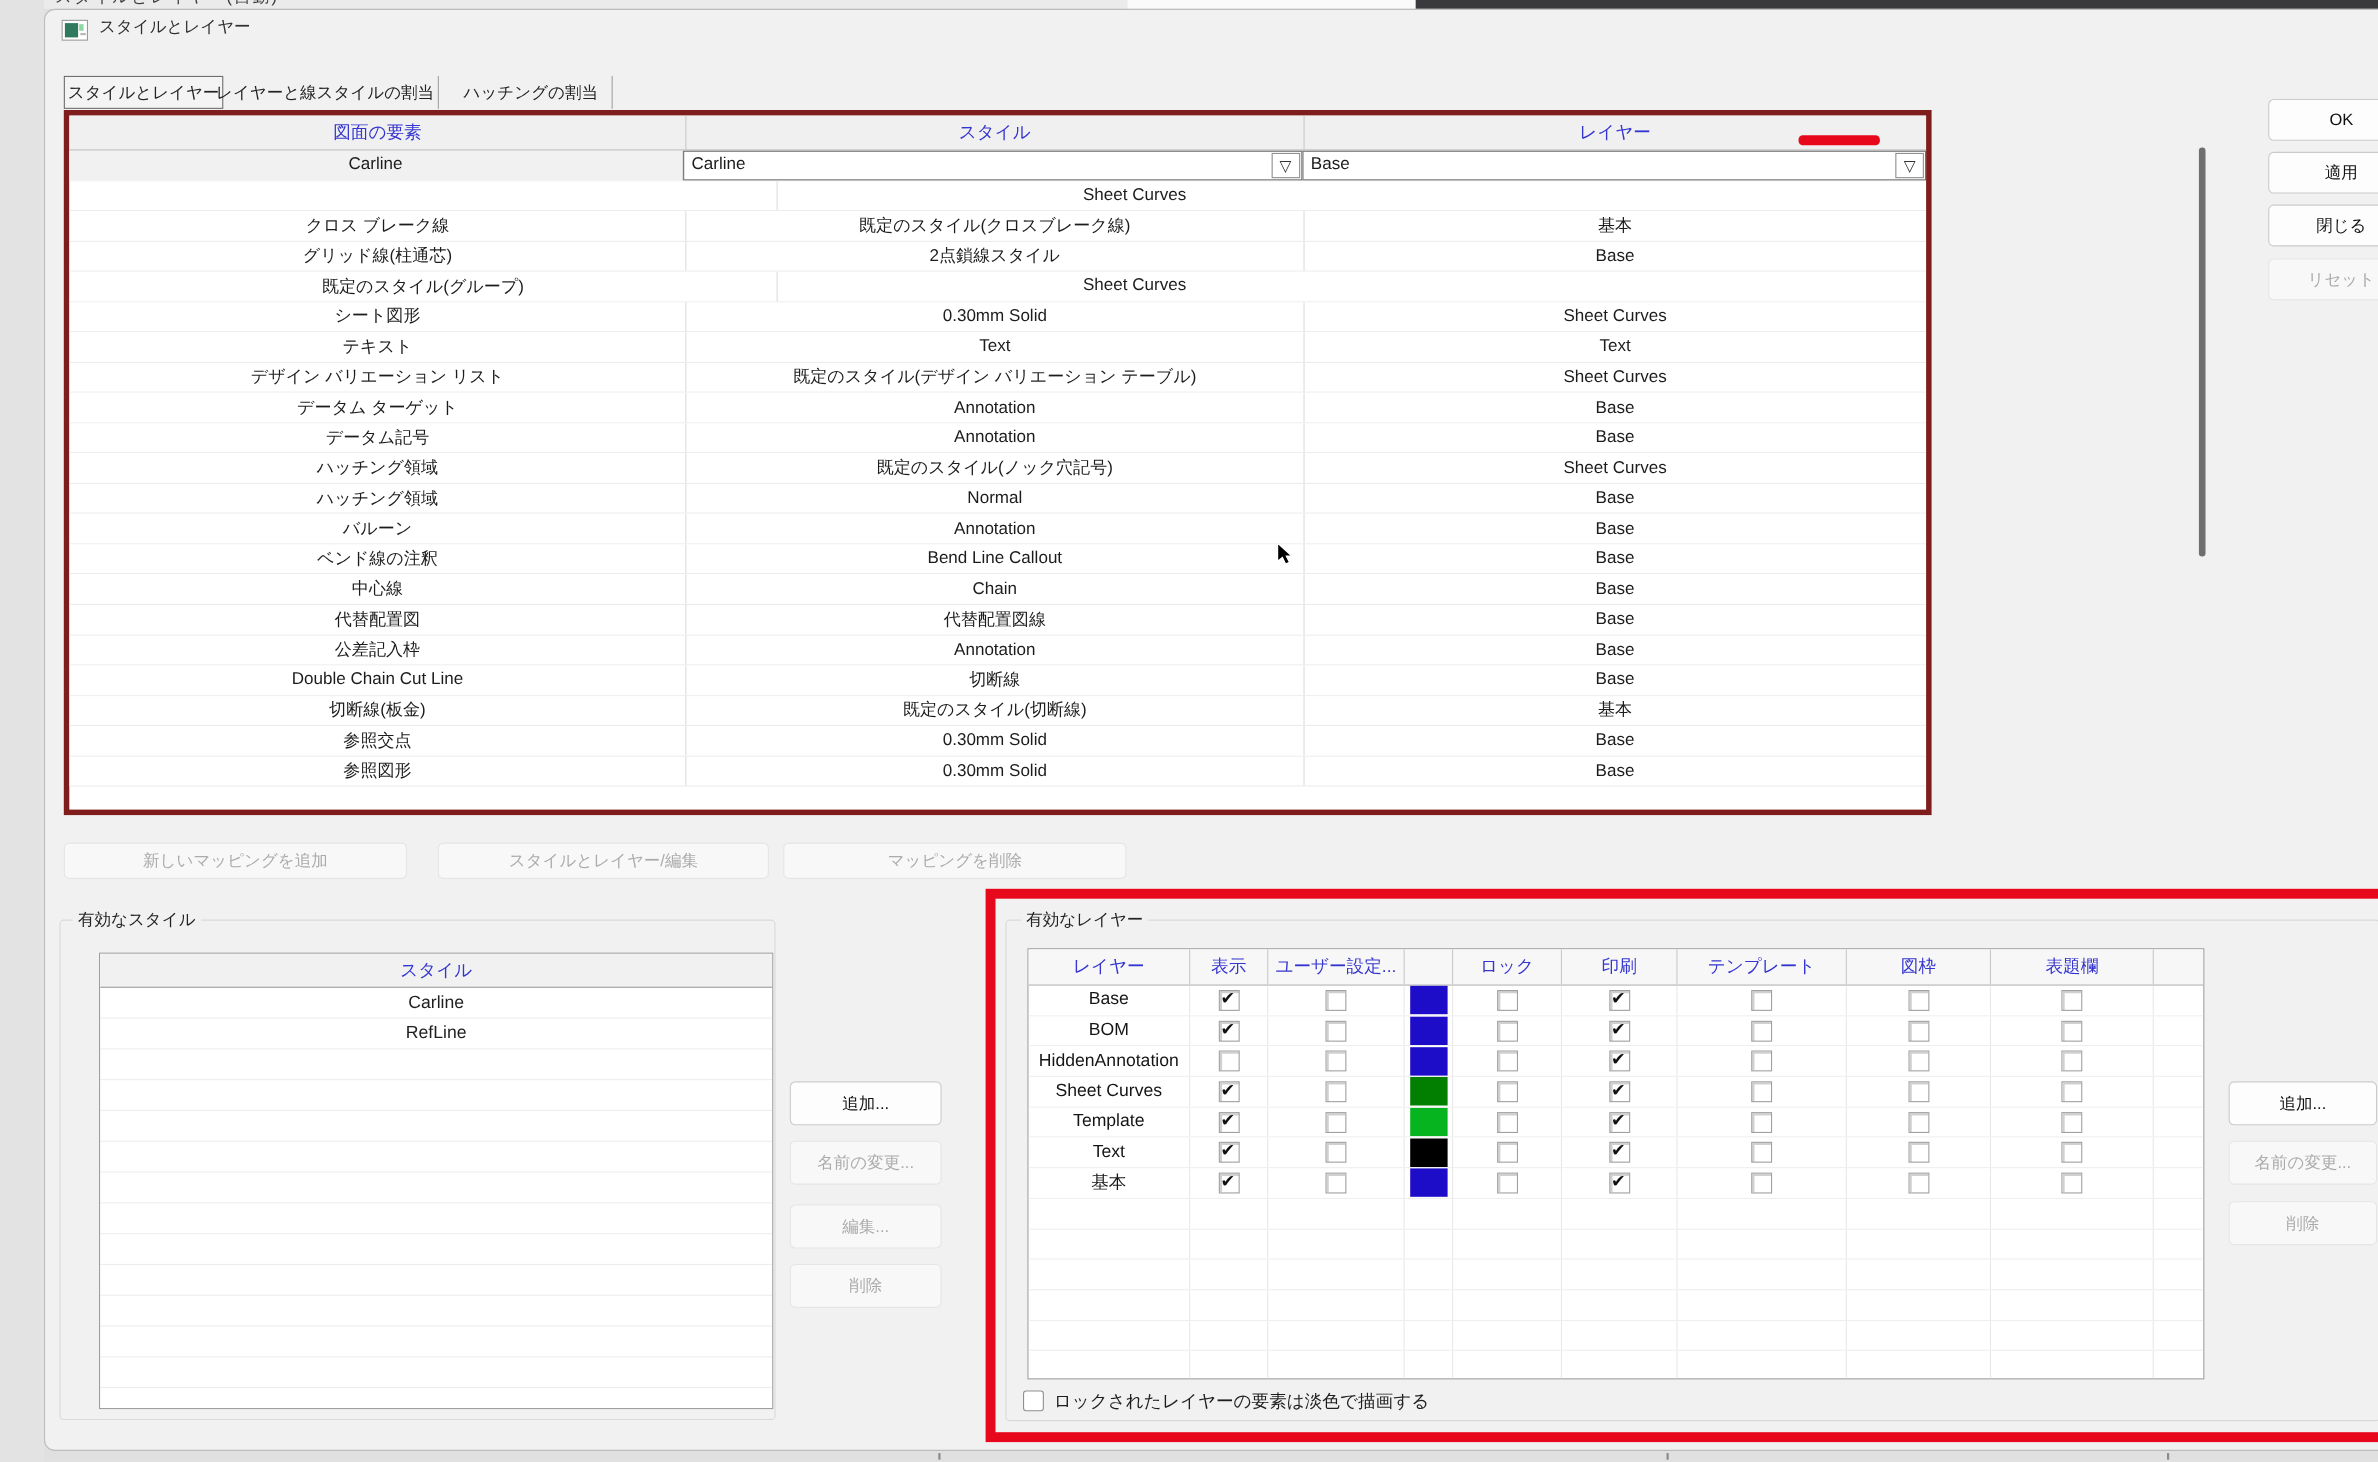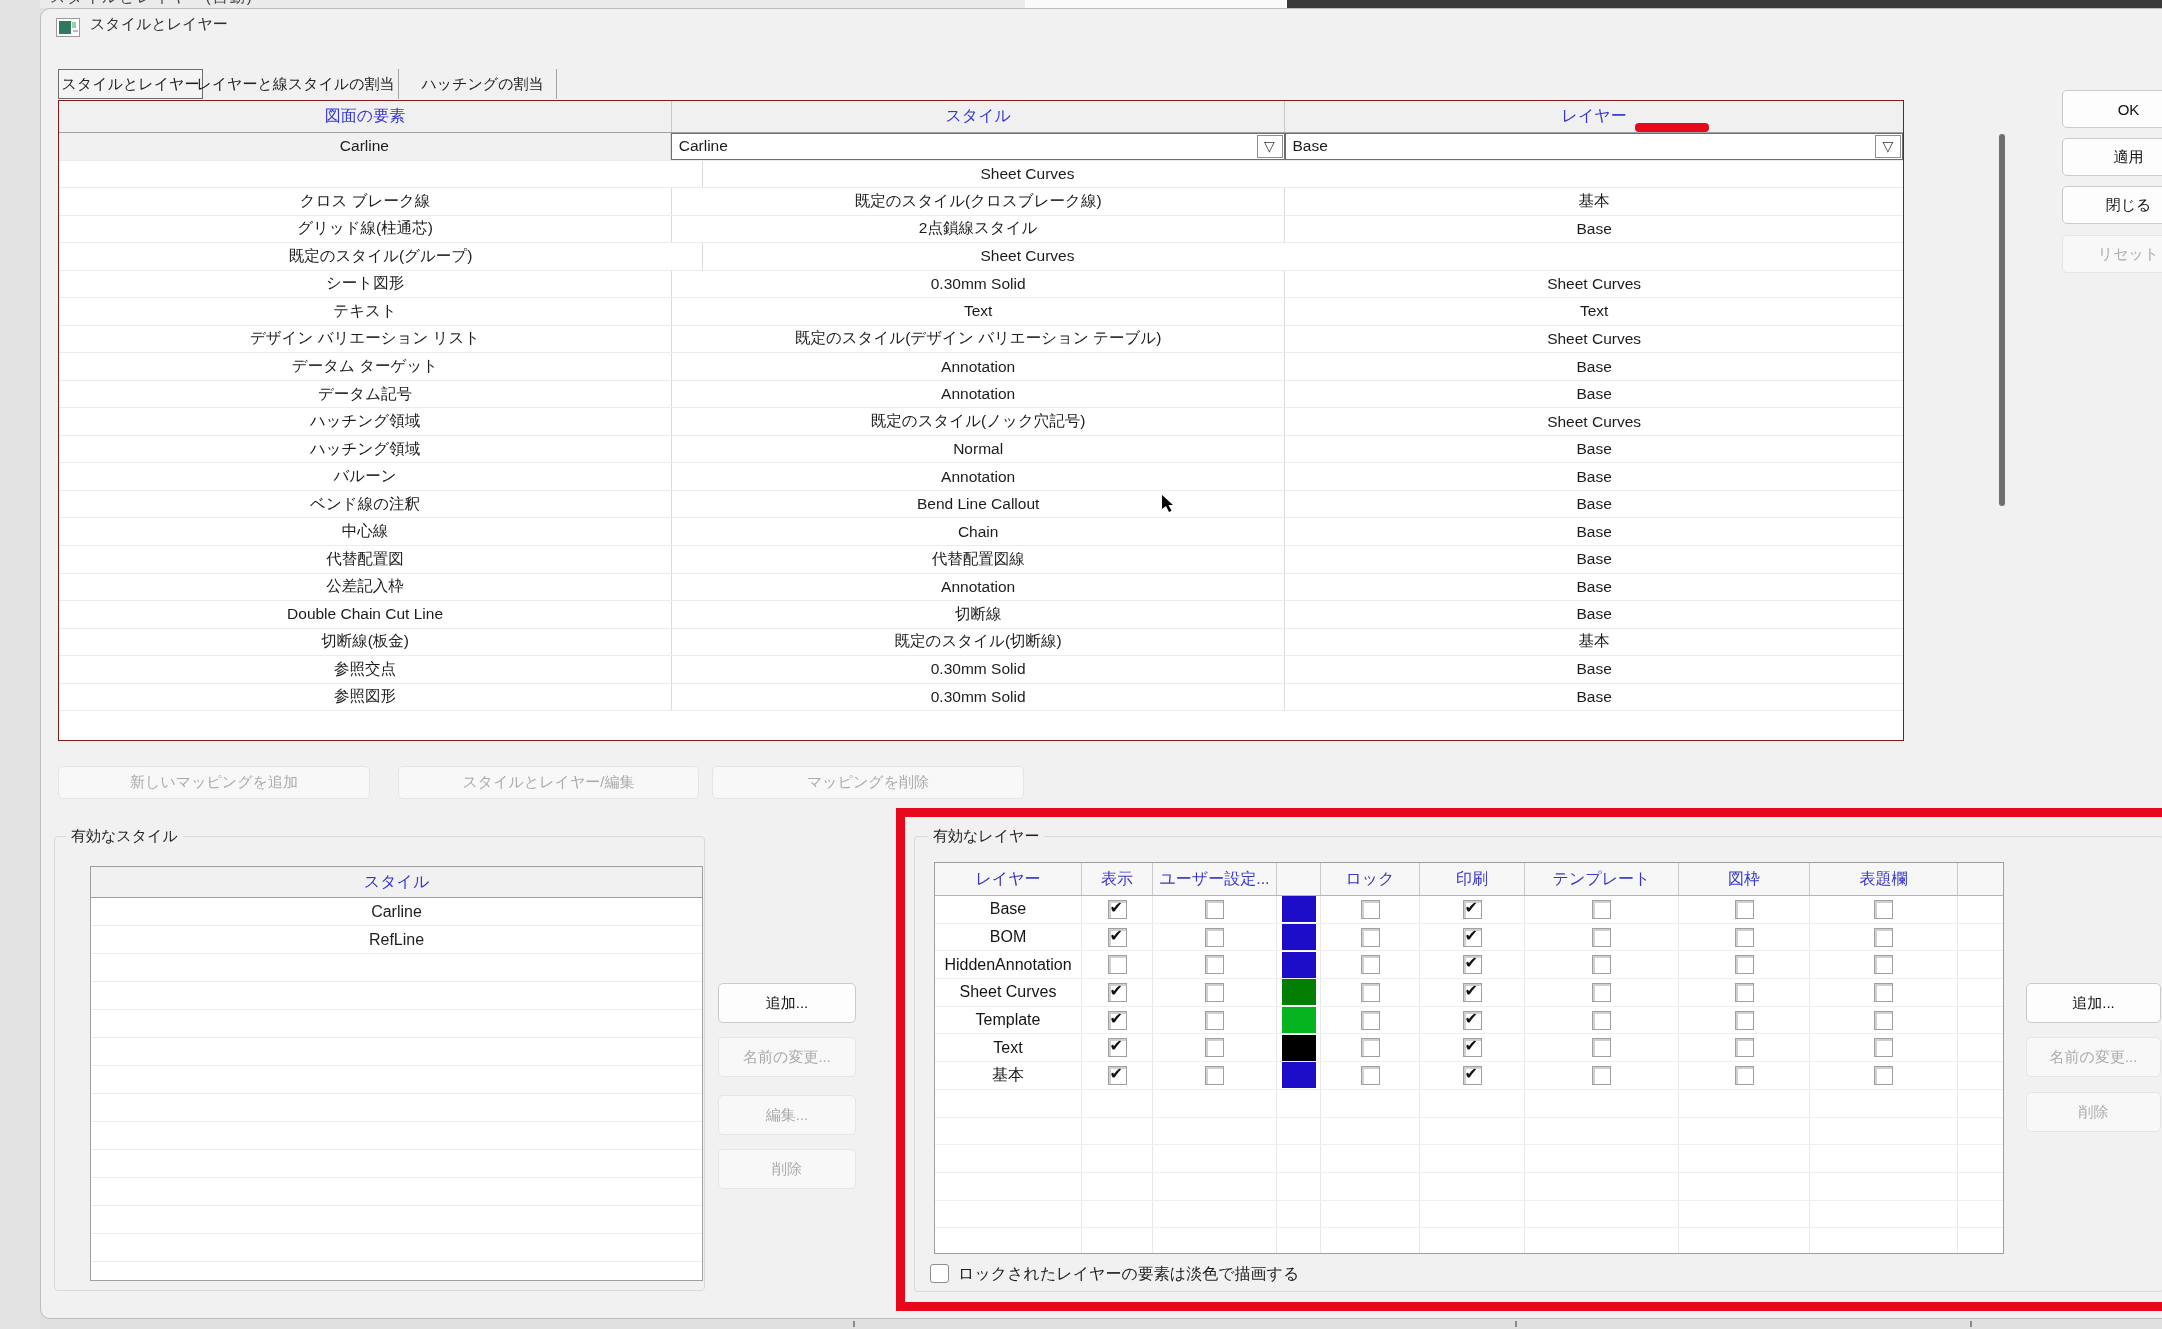--- a/index.html
+++ b/index.html
@@ -30,21 +30,21 @@
   .title-icon .g3{position:absolute;left:16px;top:11px;width:5px;height:2px;background:#b9b9b9;}
   .title-text{left:50px;top:15px;font-size:15px;color:#2e2e2e;}
   .close-btn{left:2114px;top:10px;width:44px;height:38px;display:flex;align-items:center;justify-content:center;font-size:26px;color:#4c4c4c;cursor:default;}
 
   
   .tab{top:69px;height:30px;display:flex;align-items:center;justify-content:center;font-size:15px;color:#222;}
   .tab.active{border:1px solid #6e6e6e;background:#f4f4f4;}
   .tab.plain{border-right:1px solid #a3a3a3;}
 
   
-  .mtable{left:18px;top:100px;width:1846px;height:641px;background:#fff;border:1px solid #7f1d1d;overflow:hidden;}
+  .mtable{left:18px;top:100px;width:1698px;height:641px;background:#fff;border:5px solid #7f1d1d;overflow:hidden;}
   .mhead{display:flex;height:32px;background:#f0f0f0;border-bottom:1px solid #a3a3a3;}
   .mhead div{display:flex;align-items:center;justify-content:center;font-size:16px;color:var(--blue);}
   .mh1{width:644px;border-right:1px solid #c9c9c9;}
   .mh2{width:644px;border-right:1px solid #c9c9c9;}
   .mh3{width:649px;}
   .mrow{display:flex;height:var(--mrh);border-bottom:1px solid #ececec;background:#fff;}
   .mcell{height:100%;display:flex;align-items:center;justify-content:center;font-size:15.5px;white-space:nowrap;overflow:hidden;color:#1c1c1c;}
   .mcell.c1{width:644px;border-right:1px solid #dcdcdc;}
   .mcell.c2{width:644px;border-right:1px solid #dcdcdc;}
   .mcell.c3{width:649px;}

